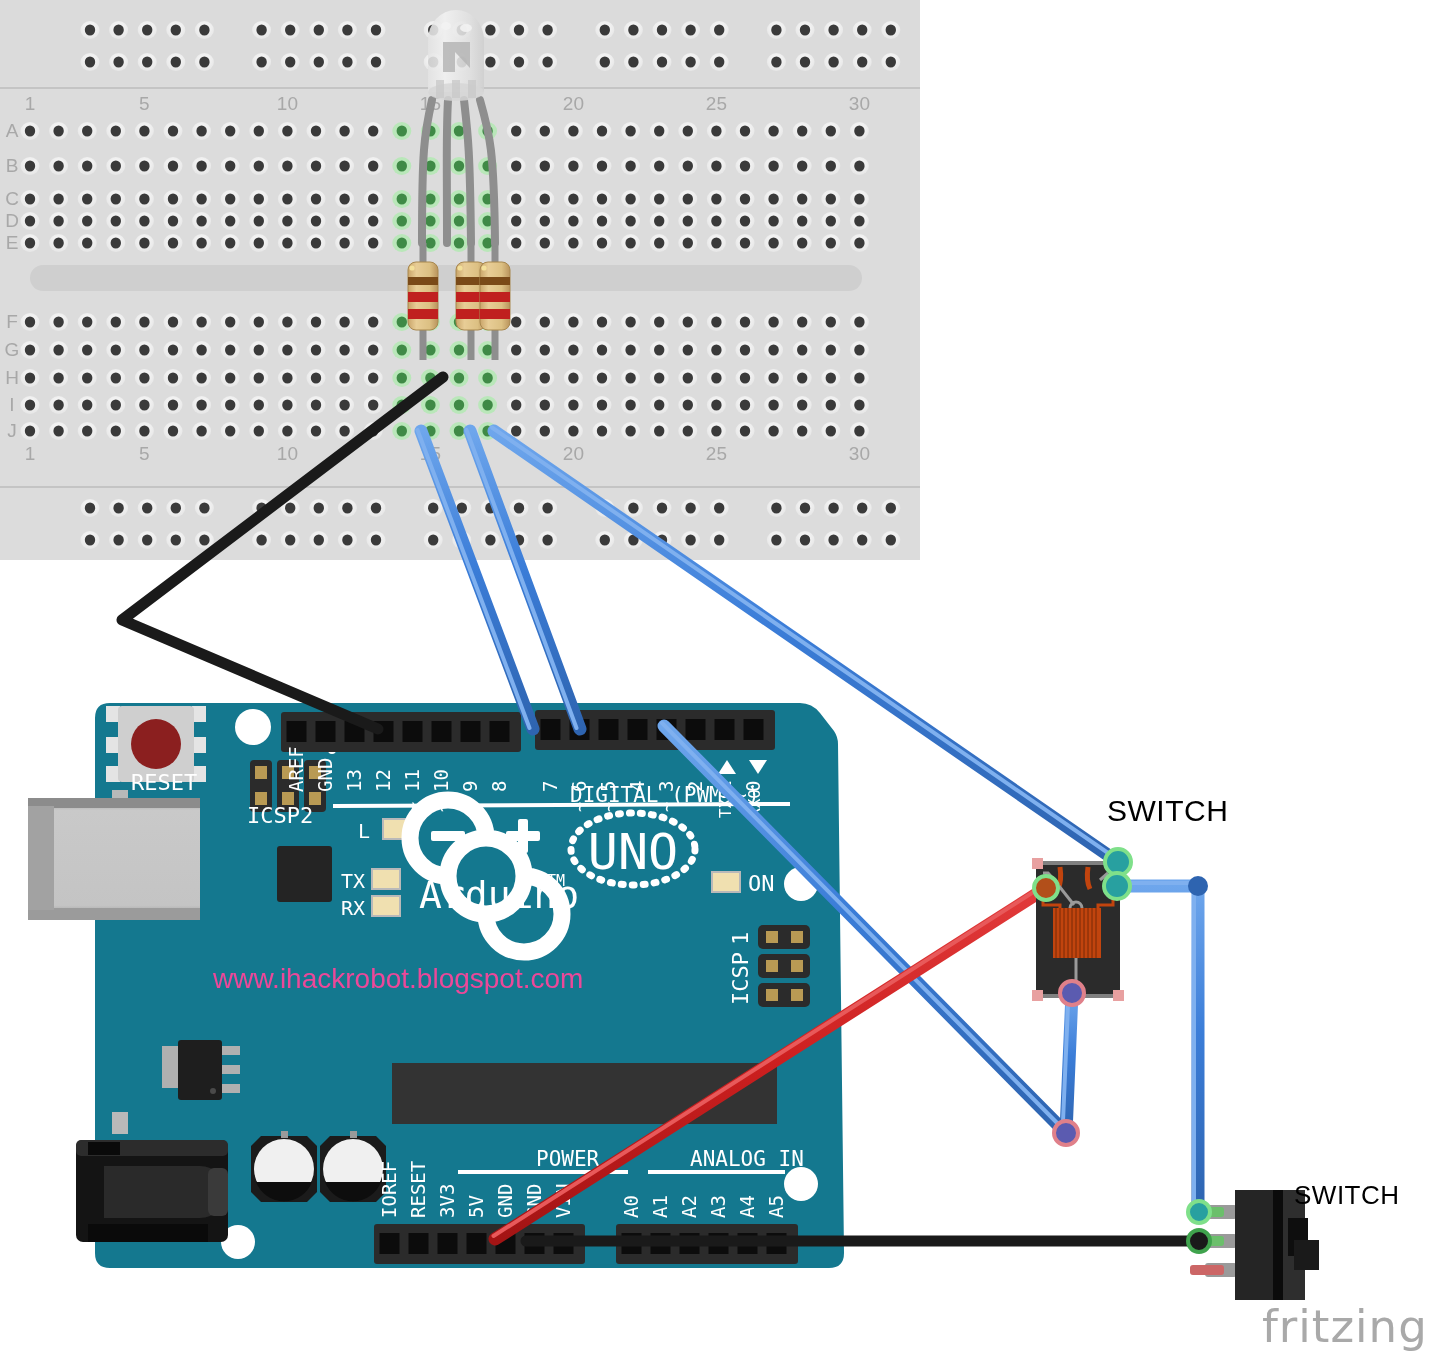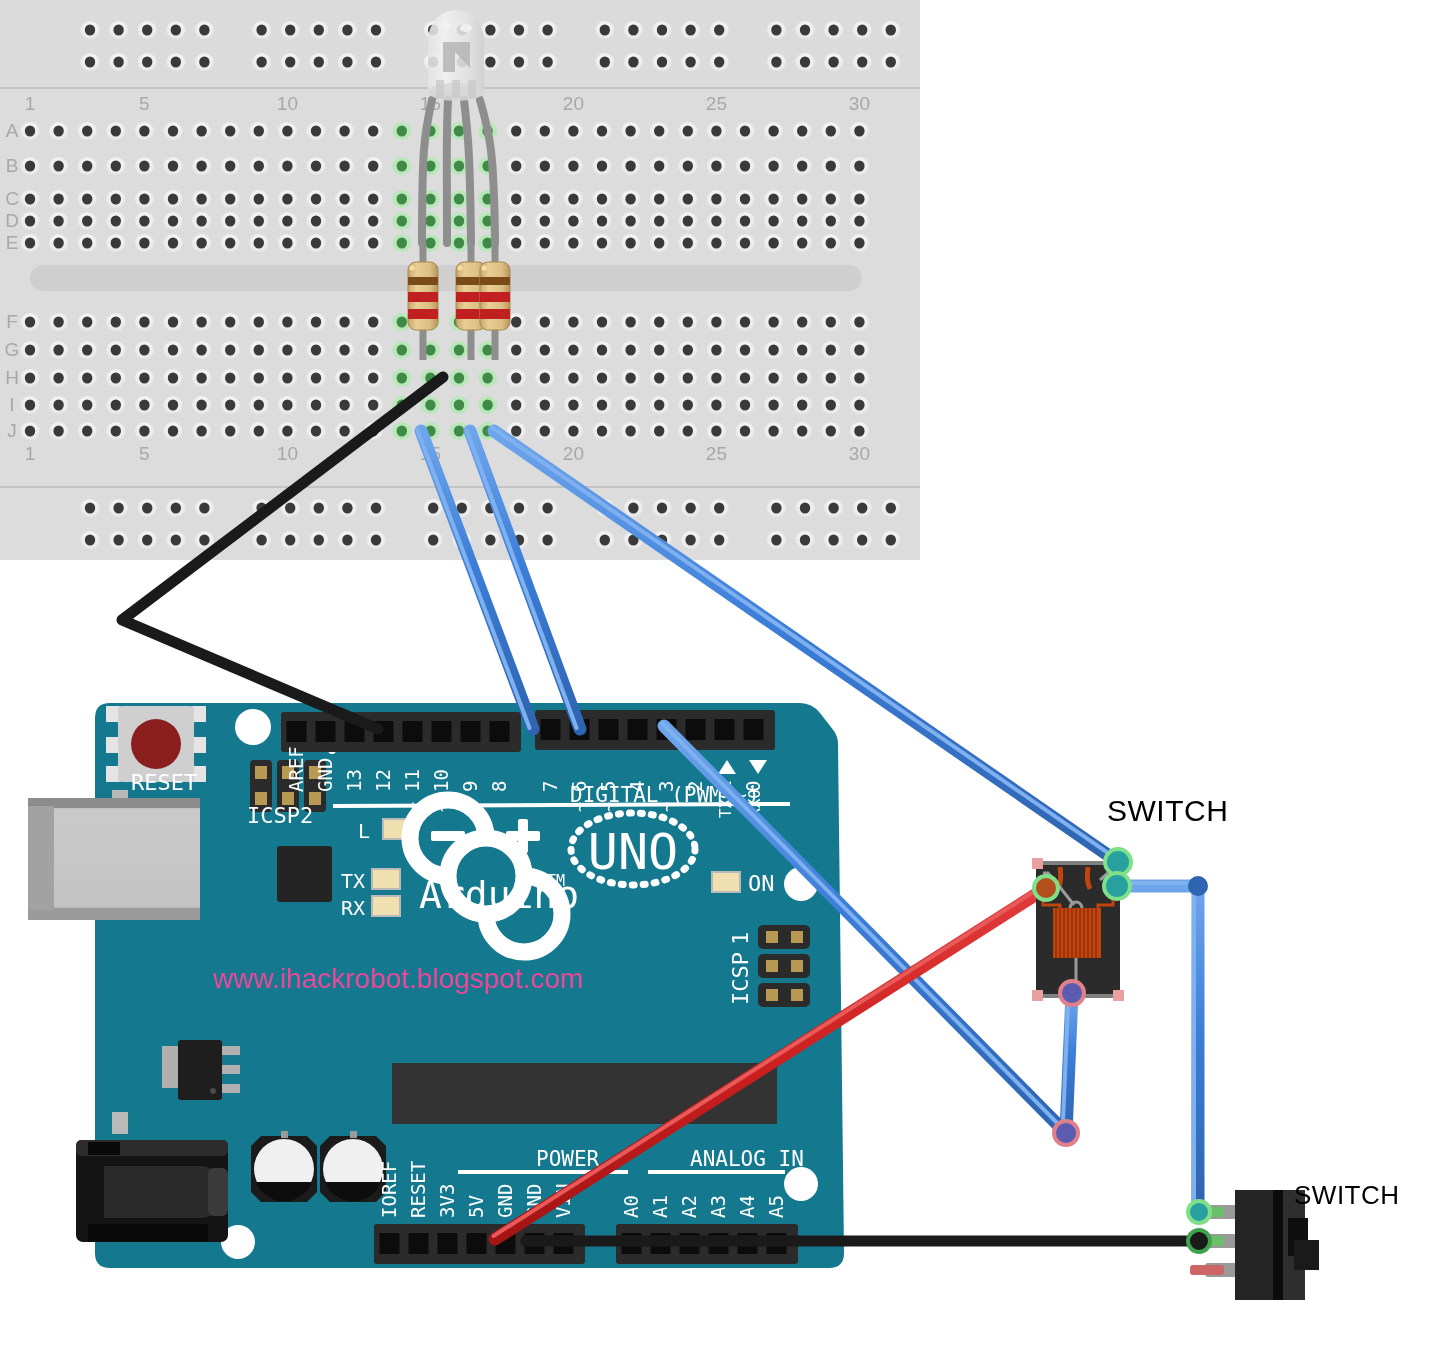--- a/index.html
+++ b/index.html
@@ -873,13 +873,14 @@
       <rect x="1288" y="1218" width="20" height="38" fill="#0e0e0e"></rect>
       <rect x="1294" y="1240" width="25" height="30" fill="#1a1a1a"></rect>
       <circle cx="1199" cy="1212" r="11" fill="#28a0a0" stroke="#7fe08a" stroke-width="4"></circle>
       <circle cx="1199" cy="1241" r="11" fill="#1a1a1a" stroke="#3fa34d" stroke-width="4"></circle>
     </g>
   </svg>
 
   <div class="lbl" id="relay-label">SWITCH</div>
   <div class="lbl" id="switch-label">SWITCH</div>
   <div id="board-url">www.ihackrobot.blogspot.com</div>
+  <div id="fritzing-logo">fritzing</div>
 </div>
 
 </body></html>

